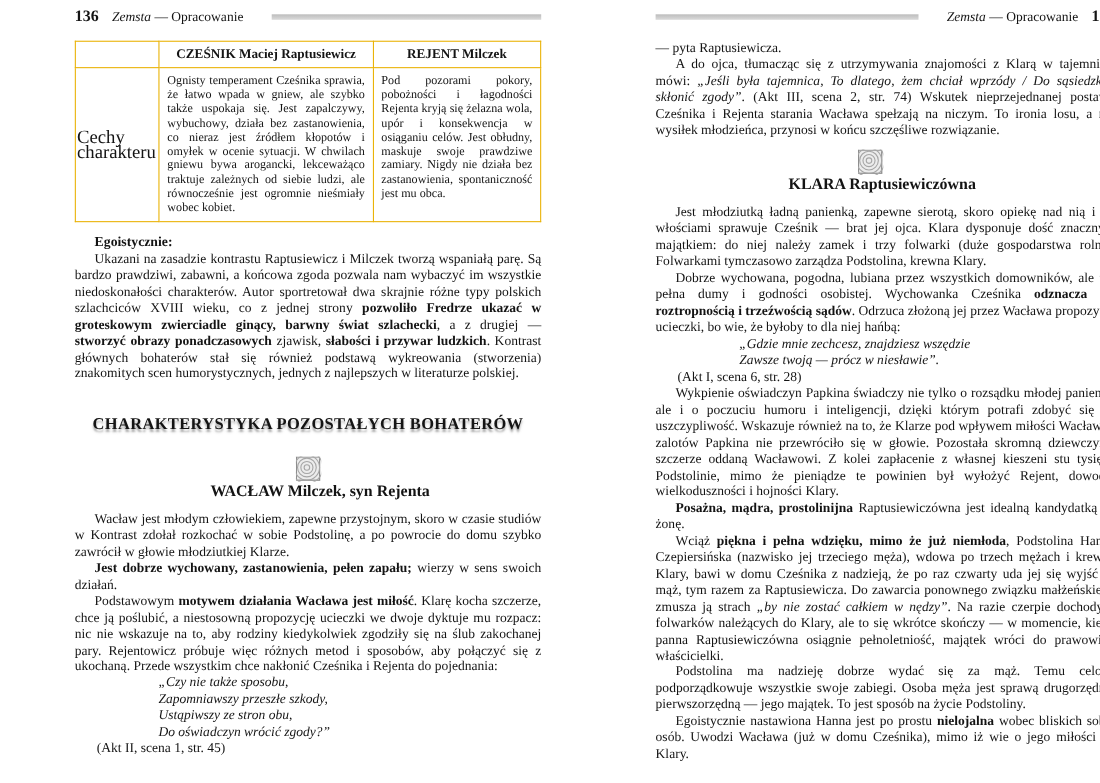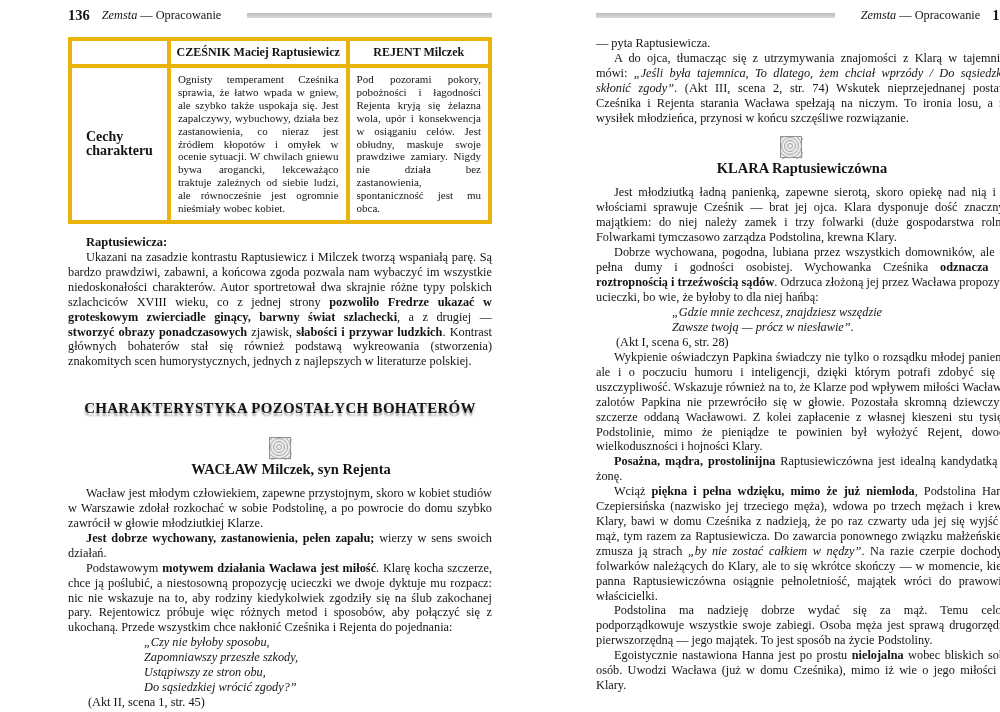--- a/index.html
+++ b/index.html
@@ -18,24 +18,24 @@
   .runtitle{font-size:12.3px;white-space:nowrap;line-height:15px;}
   .runtitle .em{font-style:italic;}
   .page-left .runtitle{margin-left:12px;}
   .page-right .runtitle{margin-right:12px;}
   .headbar{flex:1;height:5px;background:linear-gradient(#bdbdbd,#dadada);}
   .page-left .headbar{margin-left:26px;}
   .page-right .headbar{margin-right:26px;}
 
   
   table.cmp{width:100%;border-collapse:collapse;margin-top:14px;}
-  table.cmp th,table.cmp td{border:4px solid #eab308;}
+  table.cmp th,table.cmp td{border:1px solid #eab308;}
   table.cmp th{font-size:12px;font-weight:bold;text-align:center;padding:4px 2px;}
   col.c0{width:18%;}col.c1{width:46%;}col.c2{width:36%;}
-  td.rowlabel{font-weight:bold;font-size:14px;vertical-align:middle;padding:4px 14px;line-height:14px;}
+  td.rowlabel{font-weight:normal;font-size:17px;vertical-align:middle;padding:4px 1px;line-height:14px;}
   td.cell{font-size:11px;line-height:12.9px;text-align:justify;vertical-align:top;padding:5px 7px;}
 
   
   .para{font-size:12.3px;line-height:14.9px;text-align:justify;margin:0;text-indent:18px;}
   .noindent{text-indent:0;}
   .label-para{margin:11px 0 0;font-weight:bold;font-size:12.5px;text-indent:18px;line-height:15px;}
   .mt-first{margin-top:13px;}
   .b{font-weight:bold;}
   .i{font-style:italic;}
 
@@ -80,49 +80,49 @@
     </thead>
     <tbody>
       <tr>
         <td class="rowlabel">Cechy charakteru</td>
         <td class="cell">Ognisty temperament Cześnika sprawia, że łatwo wpada w gniew, ale szybko także uspokaja się. Jest zapalczywy, wybuchowy, działa bez zastanowienia, co nieraz jest źródłem kłopotów i omyłek w ocenie sytuacji. W chwilach gniewu bywa arogancki, lekceważąco traktuje zależnych od siebie ludzi, ale równocześnie jest ogromnie nieśmiały wobec kobiet.</td>
         <td class="cell">Pod pozorami pokory, pobożności i łagodności Rejenta kryją się żelazna wola, upór i konsekwencja w osiąganiu celów. Jest obłudny, maskuje swoje prawdziwe zamiary. Nigdy nie działa bez zastanowienia, spontaniczność jest mu obca.</td>
       </tr>
     </tbody>
   </table>
 
-  <p class="label-para">Raptusiewicza:</p>
+  <p class="label-para">Egoistycznie:</p>
   <p class="para"><span>Ukazani na zasadzie kontrastu Raptusiewicz i Milczek tworzą wspaniałą parę. Są bardzo prawdziwi, zabawni, a końcowa zgoda pozwala nam wybaczyć im wszystkie niedoskonałości charakterów. Autor sportretował dwa skrajnie różne typy polskich szlachciców XVIII wieku, co z jednej strony </span><span class="b">pozwoliło Fredrze ukazać w groteskowym zwierciadle ginący, barwny świat szlachecki</span><span>, a z drugiej — </span><span class="b">stworzyć obrazy ponadczasowych</span><span> zjawisk, </span><span class="b">słabości i przywar ludzkich</span><span>. Kontrast głównych bohaterów stał się również podstawą wykreowania (stworzenia) znakomitych scen humorystycznych, jednych z najlepszych w literaturze polskiej.</span></p>
 
   <h2 class="section-heading">CHARAKTERYSTYKA POZOSTAŁYCH BOHATERÓW</h2>
 
   <div class="char-head">
     <svg class="char-icon" viewBox="0 0 23 23" width="23" height="23">
       <rect x="1.2" y="1.2" width="21" height="21" fill="#c9c9c9"></rect>
       <rect x="0.5" y="0.5" width="21" height="21" fill="#ececec" stroke="#8e8e8e" stroke-width="1"></rect>
       <g fill="none" stroke="#a6a6a6" stroke-width="1">
         <circle cx="10" cy="10" r="2.5"></circle>
           <circle cx="10" cy="10" r="5.5"></circle>
         <circle cx="10" cy="10" r="8.5"></circle>
           <circle cx="10" cy="10" r="11.5"></circle>
         <circle cx="10" cy="10" r="14.5"></circle>
       </g>
     </svg>
     <h3 class="char-title">WACŁAW Milczek, syn Rejenta</h3>
   </div>
 
-  <p class="para">Wacław jest młodym człowiekiem, zapewne przystojnym, skoro w kobiet studiów w Warszawie zdołał rozkochać w sobie Podstolinę, a po powrocie do domu szybko zawrócił w głowie młodziutkiej Klarze.</p>
+  <p class="para">Wacław jest młodym człowiekiem, zapewne przystojnym, skoro w czasie studiów w Kontrast zdołał rozkochać w sobie Podstolinę, a po powrocie do domu szybko zawrócił w głowie młodziutkiej Klarze.</p>
   <p class="para"><span class="b">Jest dobrze wychowany, zastanowienia, pełen zapału;</span><span> wierzy w sens swoich działań.</span></p>
   <p class="para"><span>Podstawowym </span><span class="b">motywem działania Wacława jest miłość</span><span>. Klarę kocha szczerze, chce ją poślubić, a niestosowną propozycję ucieczki we dwoje dyktuje mu rozpacz: nic nie wskazuje na to, aby rodziny kiedykolwiek zgodziły się na ślub zakochanej pary. Rejentowicz próbuje więc różnych metod i sposobów, aby połączyć się z ukochaną. Przede wszystkim chce nakłonić Cześnika i Rejenta do pojednania:</span></p>
 
   <div class="verse">
-    <div>„Czy nie byłoby sposobu,</div>
+    <div>„Czy nie także sposobu,</div>
     <div>Zapomniawszy przeszłe szkody,</div>
     <div>Ustąpiwszy ze stron obu,</div>
-    <div>Do sąsiedzkiej wrócić zgody?”</div>
+    <div>Do oświadczyn wrócić zgody?”</div>
   </div>
   <p class="citation">(Akt II, scena 1, str. 45)</p>
 </section>
 
 <section class="page page-right">
   <header class="pagehead">
     <span class="headbar"></span>
     <span class="runtitle"><span class="em">Zemsta</span><span> — Opracowanie</span></span>
     <span class="pageno">137</span>
   </header>

